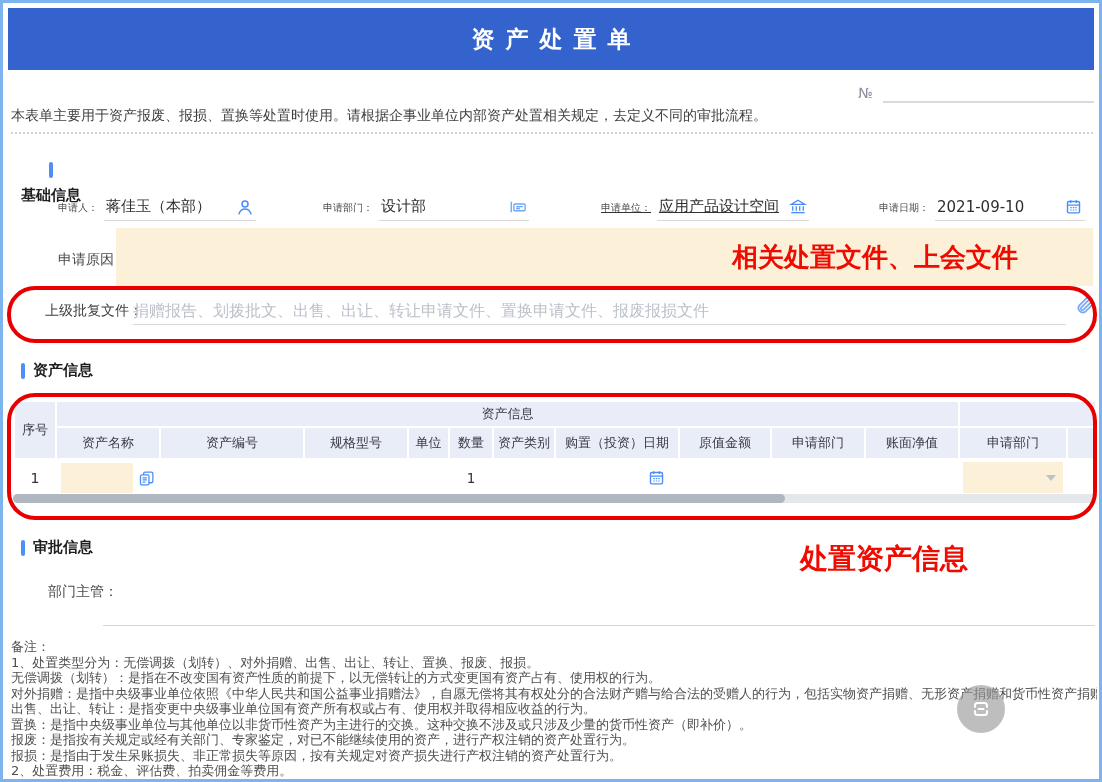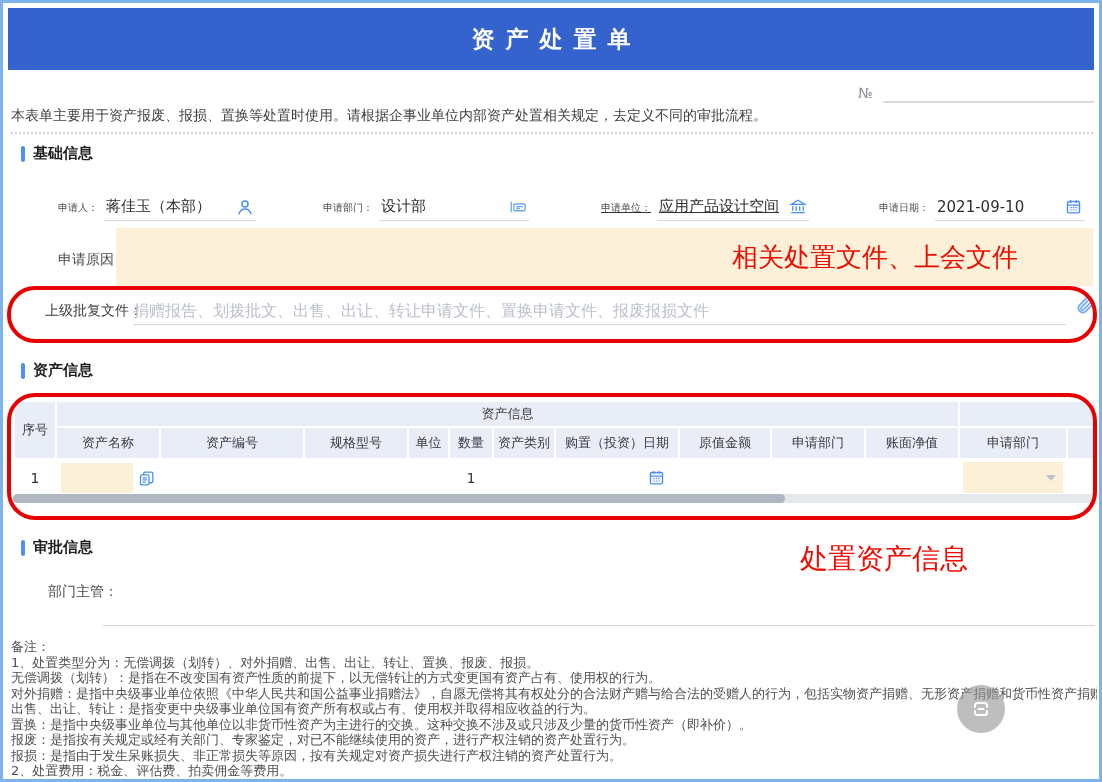--- a/index.html
+++ b/index.html
@@ -25,21 +25,21 @@
   .sec-bar { width:4px; height:16px; background:#4d8ef7; border-radius:2px; }
   .sec-title { font-size:15px; font-weight:bold; color:#1f1f1f; }
   .fgroup { position:absolute; top:188px; display:flex; align-items:flex-end; height:30px; }
   .flabel { font-size:10px; color:#4a4a4a; padding-bottom:6px; margin-right:6px; }
   .fline { display:flex; justify-content:space-between; align-items:center;
     border-bottom:1.5px solid #d8d8d8; padding:0 2px 4px 2px; }
   .fvalue { font-size:15px; color:#2e2e2e; white-space:nowrap; }
   .ficon { width:18px; height:18px; flex:0 0 auto; }
   .label-sm { position:absolute; font-size:14px; color:#4a4a4a; }
   .reason-box { position:absolute; left:113px; top:225px; width:977px; height:58px; background:#fdf0d8; }
-  .annot { position:absolute; color:#ee0b00; font-weight:400; white-space:nowrap; z-index:5; }
+  .annot { position:absolute; color:#ee0b00; font-weight:700; white-space:nowrap; z-index:5; }
   .annot1 { left:729px; top:237px; font-size:26px; }
   .annot2 { left:797px; top:537px; font-size:28px; }
   .red-oval { position:absolute; border:4px solid #e80000; border-radius:28px; z-index:4; pointer-events:none; }
   .oval1 { left:4px; top:283px; width:1090px; height:57px; }
   .oval2 { left:4px; top:390px; width:1090px; height:127px; }
   .docs-placeholder { position:absolute; left:130px; top:298px; width:920px; font-size:16px; color:#bcc0c9; white-space:nowrap; overflow:hidden; }
   .docs-line { position:absolute; left:130px; top:321px; width:933px; border-bottom:1.5px solid #d8d8d8; }
   .clip { position:absolute; left:1072px; top:291px; width:21px; height:21px; }
   .tablewrap { position:absolute; left:10px; top:397px; width:1082px; height:93px; overflow:hidden; }
   table { border-collapse:separate; border-spacing:2px; table-layout:fixed; width:1177px; }
@@ -71,21 +71,21 @@
 
   <div class="titlebar">资产处置单</div>
 
   <div class="no-row">
     <span class="no-label">№</span>
     <span class="no-line"></span>
   </div>
 
   <div class="desc">本表单主要用于资产报废、报损、置换等处置时使用。请根据企事业单位内部资产处置相关规定，去定义不同的审批流程。</div>
 
-  <div class="sec" style="top:141px;">
+  <div class="sec" style="top:159px;flex-direction:column;">
     <span class="sec-bar"></span>
     <span class="sec-title">基础信息</span>
   </div>
 
   <div class="fgroup" style="left:55px;">
     <span class="flabel">申请人：</span>
     <span class="fline" style="width:152px;">
       <span class="fvalue">蒋佳玉（本部）</span>
       <span class="ficon">
         <svg viewBox="0 0 24 24" width="18" height="18">

